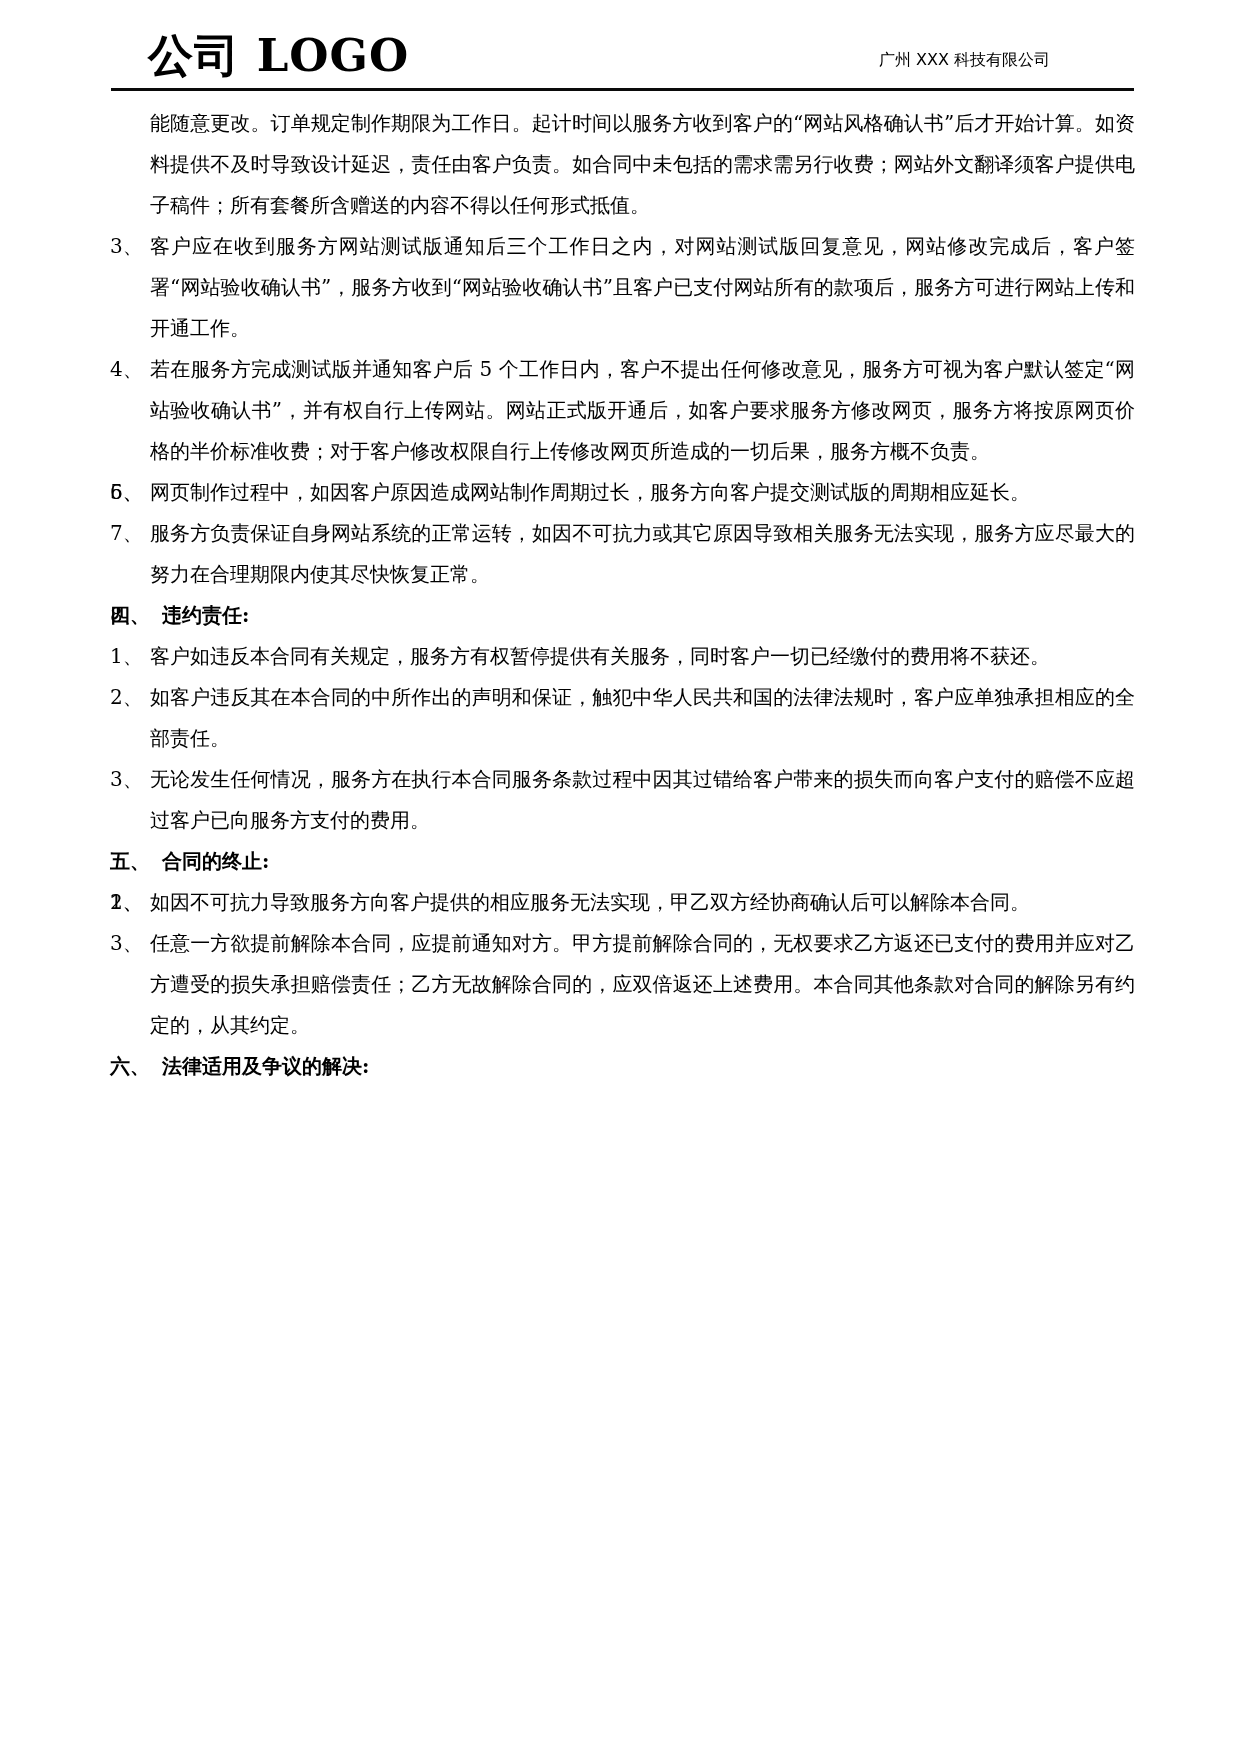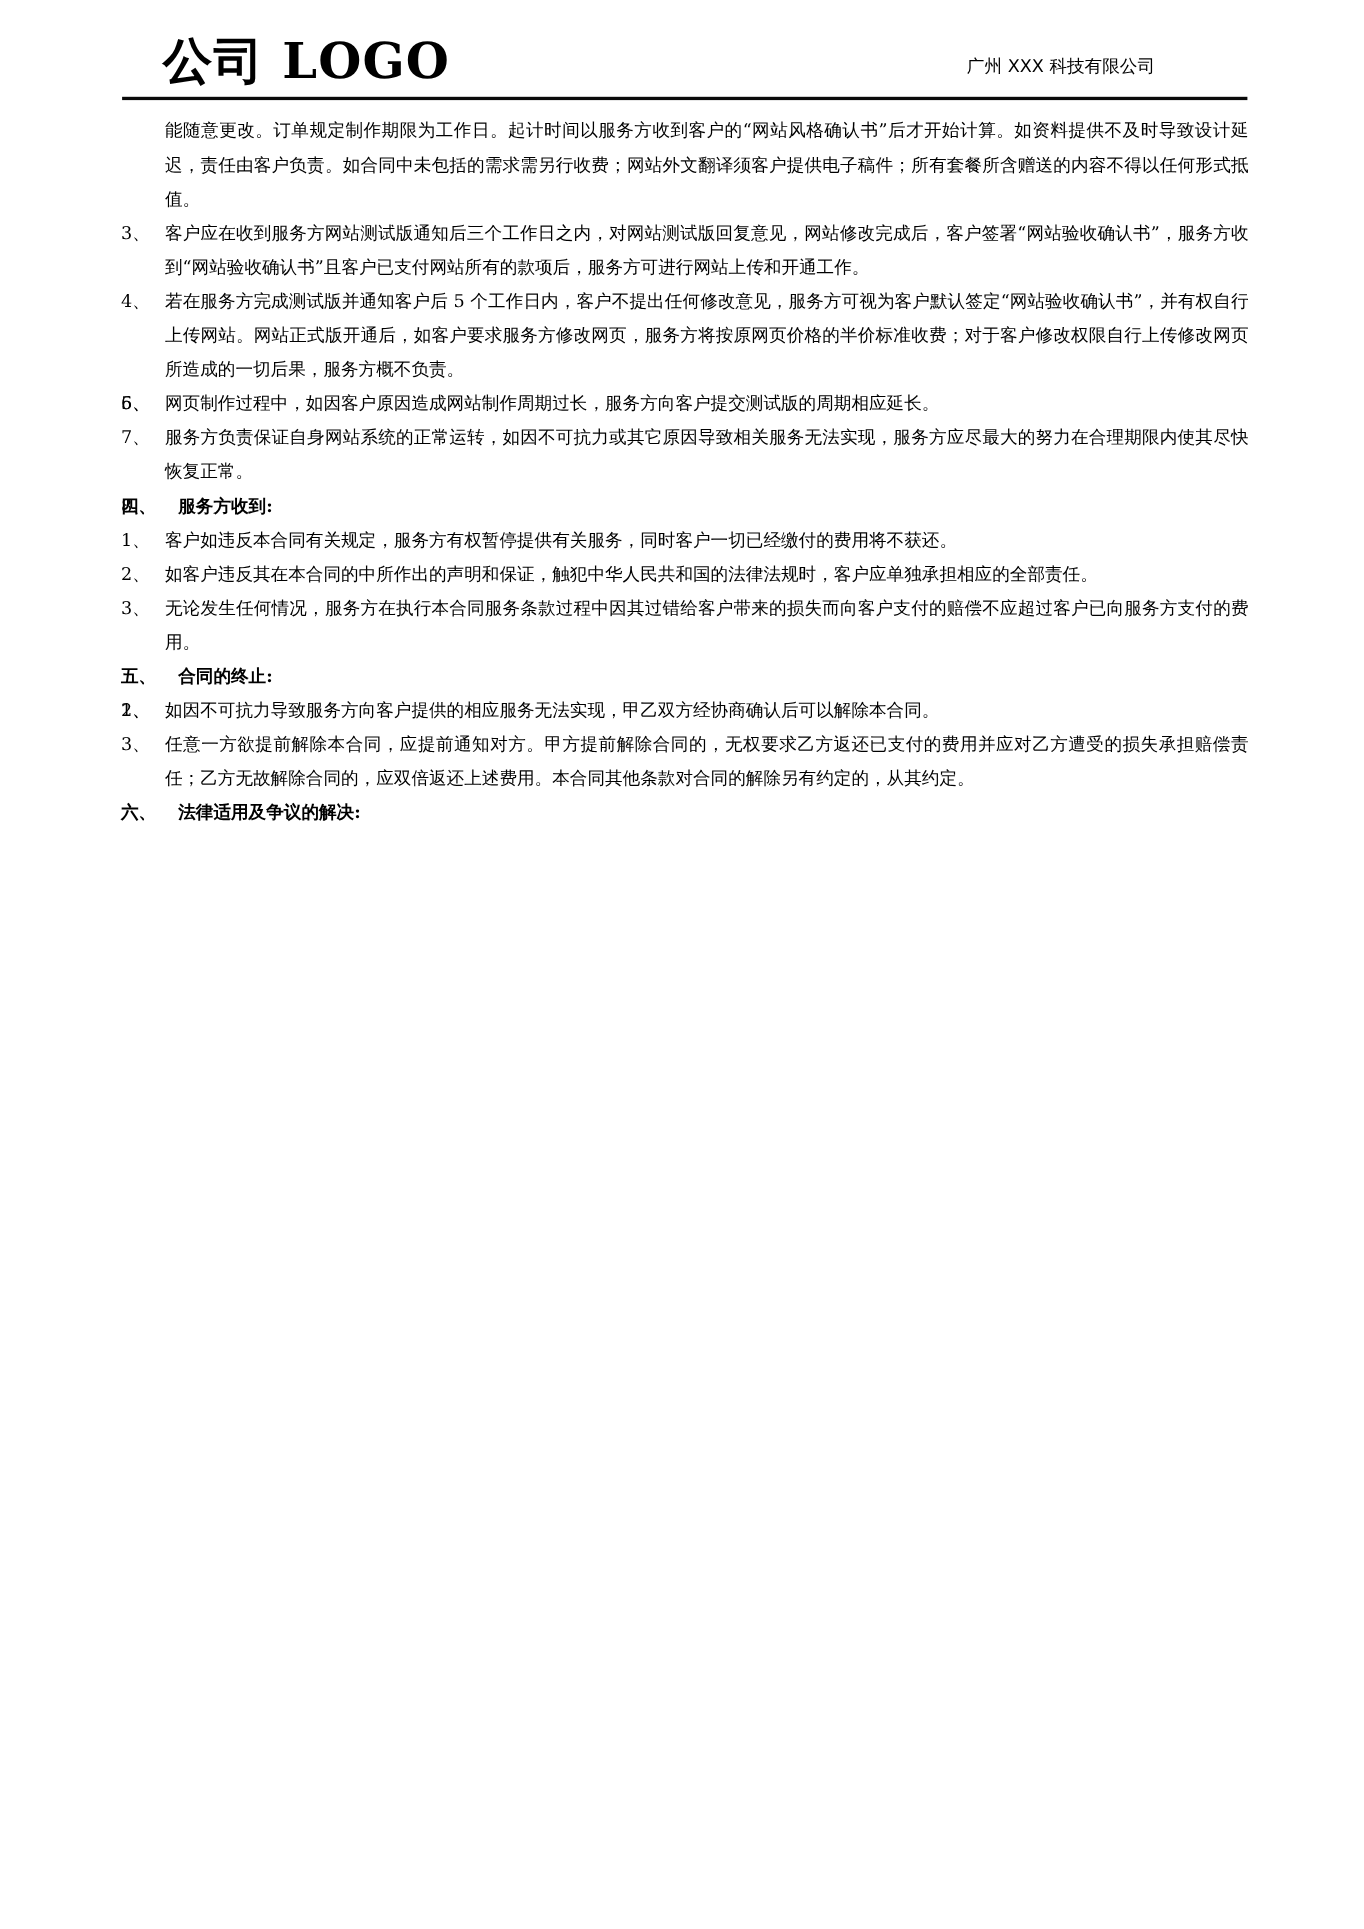--- a/index.html
+++ b/index.html
@@ -50,22 +50,22 @@
   
   .contract-body {
     position: absolute;
     left: 110px;
     top: 103px;
     width: 1025px;
   }
   .block {
     position: relative;
     padding-left: 40px;
-    font-size: 16px;
-    line-height: 31px;
+    font-size: 20px;
+    line-height: 41px;
     text-align: justify;
   }
   .block .marker {
     position: absolute;
     left: 0;
     top: 0;
     white-space: nowrap;
   }
   .block.heading {
     font-weight: 700;
@@ -83,21 +83,21 @@
     <div class="header-rule"></div>
   </div>
   <div class="contract-body">
       <div class="block paragraph"><span class="marker"></span><span>能随意更改。订单规定制作期限为工作日。起计时间以服务方收到客户的“网站风格确认书”后才开始计算。如资料提供不及时导致设计延迟，责任由客户负责。如合同中未包括的需求需另行收费；网站外文翻译须客户提供电子稿件；所有套餐所含赠送的内容不得以任何形式抵值。</span></div>
       <div class="block item"><span class="marker">3、</span><span>客户应在收到服务方网站测试版通知后三个工作日之内，对网站测试版回复意见，网站修改完成后，客户签署“网站验收确认书”，服务方收到“网站验收确认书”且客户已支付网站所有的款项后，服务方可进行网站上传和开通工作。</span></div>
       <div class="block item"><span class="marker">4、</span><span>若在服务方完成测试版并通知客户后 5 个工作日内，客户不提出任何修改意见，服务方可视为客户默认签定“网站验收确认书”，并有权自行上传网站。网站正式版开通后，如客户要求服务方修改网页，服务方将按原网页价格的半价标准收费；对于客户修改权限自行上传修改网页所造成的一切后果，服务方概不负责。</span></div>
       <div class="block item"><span class="marker">5、</span></div>
       <div class="block item"><span class="marker">6、</span><span>网页制作过程中，如因客户原因造成网站制作周期过长，服务方向客户提交测试版的周期相应延长。</span></div>
       <div class="block item"><span class="marker">7、</span><span>服务方负责保证自身网站系统的正常运转，如因不可抗力或其它原因导致相关服务无法实现，服务方应尽最大的努力在合理期限内使其尽快恢复正常。</span></div>
       <div class="block item"><span class="marker">8、</span></div>
-      <div class="block heading"><span class="marker">四、</span><span>服务方收到:</span></div>
+      <div class="block heading"><span class="marker">四、</span><span>违约责任:</span></div>
       <div class="block item"><span class="marker">1、</span><span>客户如违反本合同有关规定，服务方有权暂停提供有关服务，同时客户一切已经缴付的费用将不获还。</span></div>
       <div class="block item"><span class="marker">2、</span><span>如客户违反其在本合同的中所作出的声明和保证，触犯中华人民共和国的法律法规时，客户应单独承担相应的全部责任。</span></div>
       <div class="block item"><span class="marker">3、</span><span>无论发生任何情况，服务方在执行本合同服务条款过程中因其过错给客户带来的损失而向客户支付的赔偿不应超过客户已向服务方支付的费用。</span></div>
       <div class="block heading"><span class="marker">五、</span><span>合同的终止:</span></div>
       <div class="block item"><span class="marker">1、</span></div>
       <div class="block item"><span class="marker">2、</span><span>如因不可抗力导致服务方向客户提供的相应服务无法实现，甲乙双方经协商确认后可以解除本合同。</span></div>
       <div class="block item"><span class="marker">3、</span><span>任意一方欲提前解除本合同，应提前通知对方。甲方提前解除合同的，无权要求乙方返还已支付的费用并应对乙方遭受的损失承担赔偿责任；乙方无故解除合同的，应双倍返还上述费用。本合同其他条款对合同的解除另有约定的，从其约定。</span></div>
       <div class="block heading"><span class="marker">六、</span><span>法律适用及争议的解决:</span></div>
     </div>
 </div>

